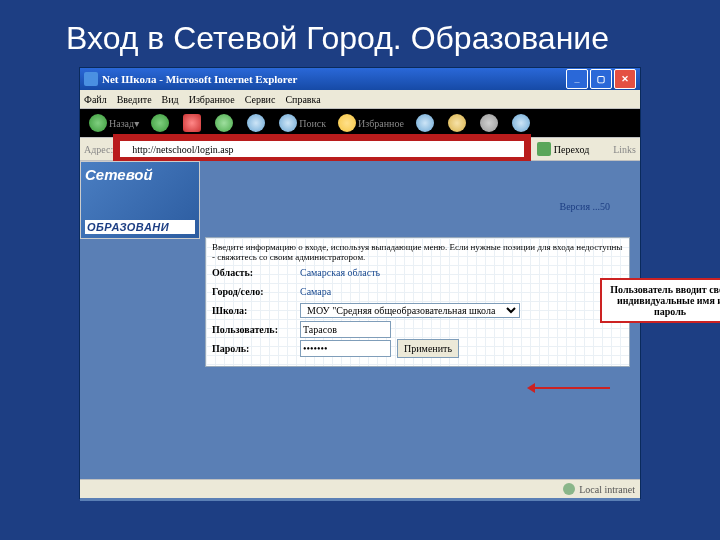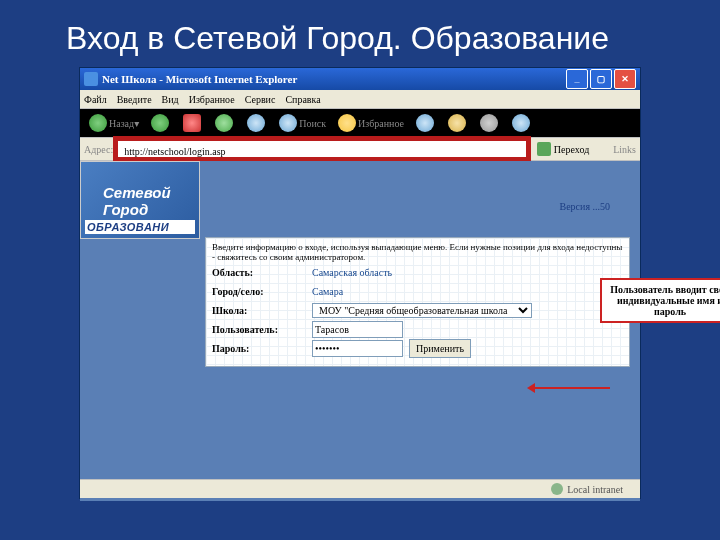--- a/index.html
+++ b/index.html
@@ -23,41 +23,41 @@
 .icn.stop{background:radial-gradient(circle,#f88,#c33);border-radius:3px}
 .icn.refresh{background:radial-gradient(circle,#9fdf9f,#4aaa4a)}
 .icn.home{background:radial-gradient(circle,#cde5f7,#6ba7d4)}
 .icn.search{background:radial-gradient(circle,#cde5f7,#6ba7d4)}
 .icn.fav{background:radial-gradient(circle,#ffe08a,#f5c542)}
 .icn.mail{background:radial-gradient(circle,#f7e2a8,#d8b24a)}
 .icn.print{background:radial-gradient(circle,#d0d0d0,#999)}
 .icn.edit{background:radial-gradient(circle,#cde5f7,#6ba7d4)}
 .addrbar{height:22px;background:#ece9d8;display:flex;align-items:center;padding:0 4px;font:10px Tahoma;border-bottom:1px solid #c0c0c0}
 .addrbar .lbl{color:#888}
-.addrbar .fld{flex:1;height:16px;background:#fff;border:5px solid #b91c1c;padding:0 6px;display:flex;align-items:flex-end;color:#000}
+.addrbar .fld{flex:1;height:16px;background:#fff;border:7px solid #b91c1c;padding:0 12px;display:flex;align-items:center;color:#000}
 .addrbar .go{margin-left:6px;display:flex;align-items:center;color:#000}
 .addrbar .go .icn{width:14px;height:14px;background:#5aa65a;border-radius:2px;margin-right:3px}
 .addrbar .links{margin-left:24px;color:#888}
 .content{position:relative;height:340px;background:#5a7fb5}
-.logo{position:absolute;left:0;top:0;width:120px;height:78px;background:linear-gradient(135deg,#4a7ec2,#2c5ca0);border:1px solid #ccc;color:#fff;font:italic bold 15px Arial;padding:22px;box-sizing:border-box}
+.logo{position:absolute;left:0;top:0;width:120px;height:78px;background:linear-gradient(135deg,#4a7ec2,#2c5ca0);border:1px solid #ccc;color:#fff;font:italic bold 15px Arial;padding:4px;box-sizing:border-box}
 .logo .edu{position:absolute;bottom:4px;left:4px;right:4px;background:#fff;color:#1d3e83;font:italic bold 11px Arial;padding:1px 2px;letter-spacing:0.5px}
 .version{position:absolute;right:30px;top:40px;color:#1d3e83;font:10px Tahoma}
 .form{position:absolute;left:125px;top:76px;right:10px;background:#fff;border:1px solid #9ab;padding:4px 6px 8px 6px;font:10px Tahoma;color:#000;background-image:linear-gradient(#eaf0f5 1px,transparent 1px),linear-gradient(90deg,#eaf0f5 1px,transparent 1px);background-size:9px 9px}
 .form .hint{font:9px Tahoma;color:#000;margin-bottom:0}
 .row{display:flex;align-items:center;height:18px;margin:1px 0}
-.row .lab{width:100px;font-weight:bold}
+.row .lab{width:88px;font-weight:bold}
 .row .val{color:#1a4a90}
 .row select,.row input{font:10px Tahoma;height:15px;border:1px solid #7f9db9;background:#fff;color:#000;padding:0 2px}
 .row select{width:220px}
 .row input{width:85px}
 .row .btn{margin-left:6px;height:17px;border:1px solid #7f9db9;background:#ece9d8;font:10px Tahoma;padding:0 6px;display:flex;align-items:center}
 .callout{position:absolute;right:-100px;top:210px;width:128px;background:#fff;border:2px solid #c22;padding:4px;font:bold 10px Tahoma;text-align:center;color:#000}
 .arrow{position:absolute;right:30px;top:226px;width:80px;height:2px;background:#c22}
 .arrow::before{content:"";position:absolute;left:-8px;top:-4px;border:5px solid transparent;border-right:8px solid #c22}
-.statusbar{position:absolute;bottom:0;left:0;right:0;height:18px;background:#ece9d8;border-top:1px solid #c0c0c0;display:flex;align-items:center;justify-content:flex-end;padding:0 17px;font:10px Tahoma;color:#555}
+.statusbar{position:absolute;bottom:0;left:0;right:0;height:18px;background:#ece9d8;border-top:1px solid #c0c0c0;display:flex;align-items:center;justify-content:flex-end;padding:0 5px;font:10px Tahoma;color:#555}
 .statusbar .zone{display:flex;align-items:center}
 .statusbar .zone .icn{width:12px;height:12px;background:#8ab68a;border-radius:50%;margin-right:4px}
 </style>
 </head>
 <body>
 
 <div class="slide-title">
   <span>Вход в </span><span class="accent">Сетевой Город. Образование</span>
 </div>
 
@@ -124,21 +124,20 @@
     <div class="go">
         <span class="icn"></span>
         <span>Переход</span>
       </div>
     <span class="links">Links</span>
   </div>
 
   <div class="content">
     <div class="logo">
       <div>Сетевой</div>
-      <div>Город</div>
       <div class="edu">ОБРАЗОВАНИ</div>
     </div>
     <div class="version">Версия ...50</div>
 
     <div class="form">
       <div class="hint">Введите информацию о входе, используя выпадающие меню. Если нужные позиции для входа недоступны - свяжитесь со своим администратором.</div>
       <div class="row">
         <span class="lab">Область:</span>
         <span class="val">Самарская область</span>
       </div>

